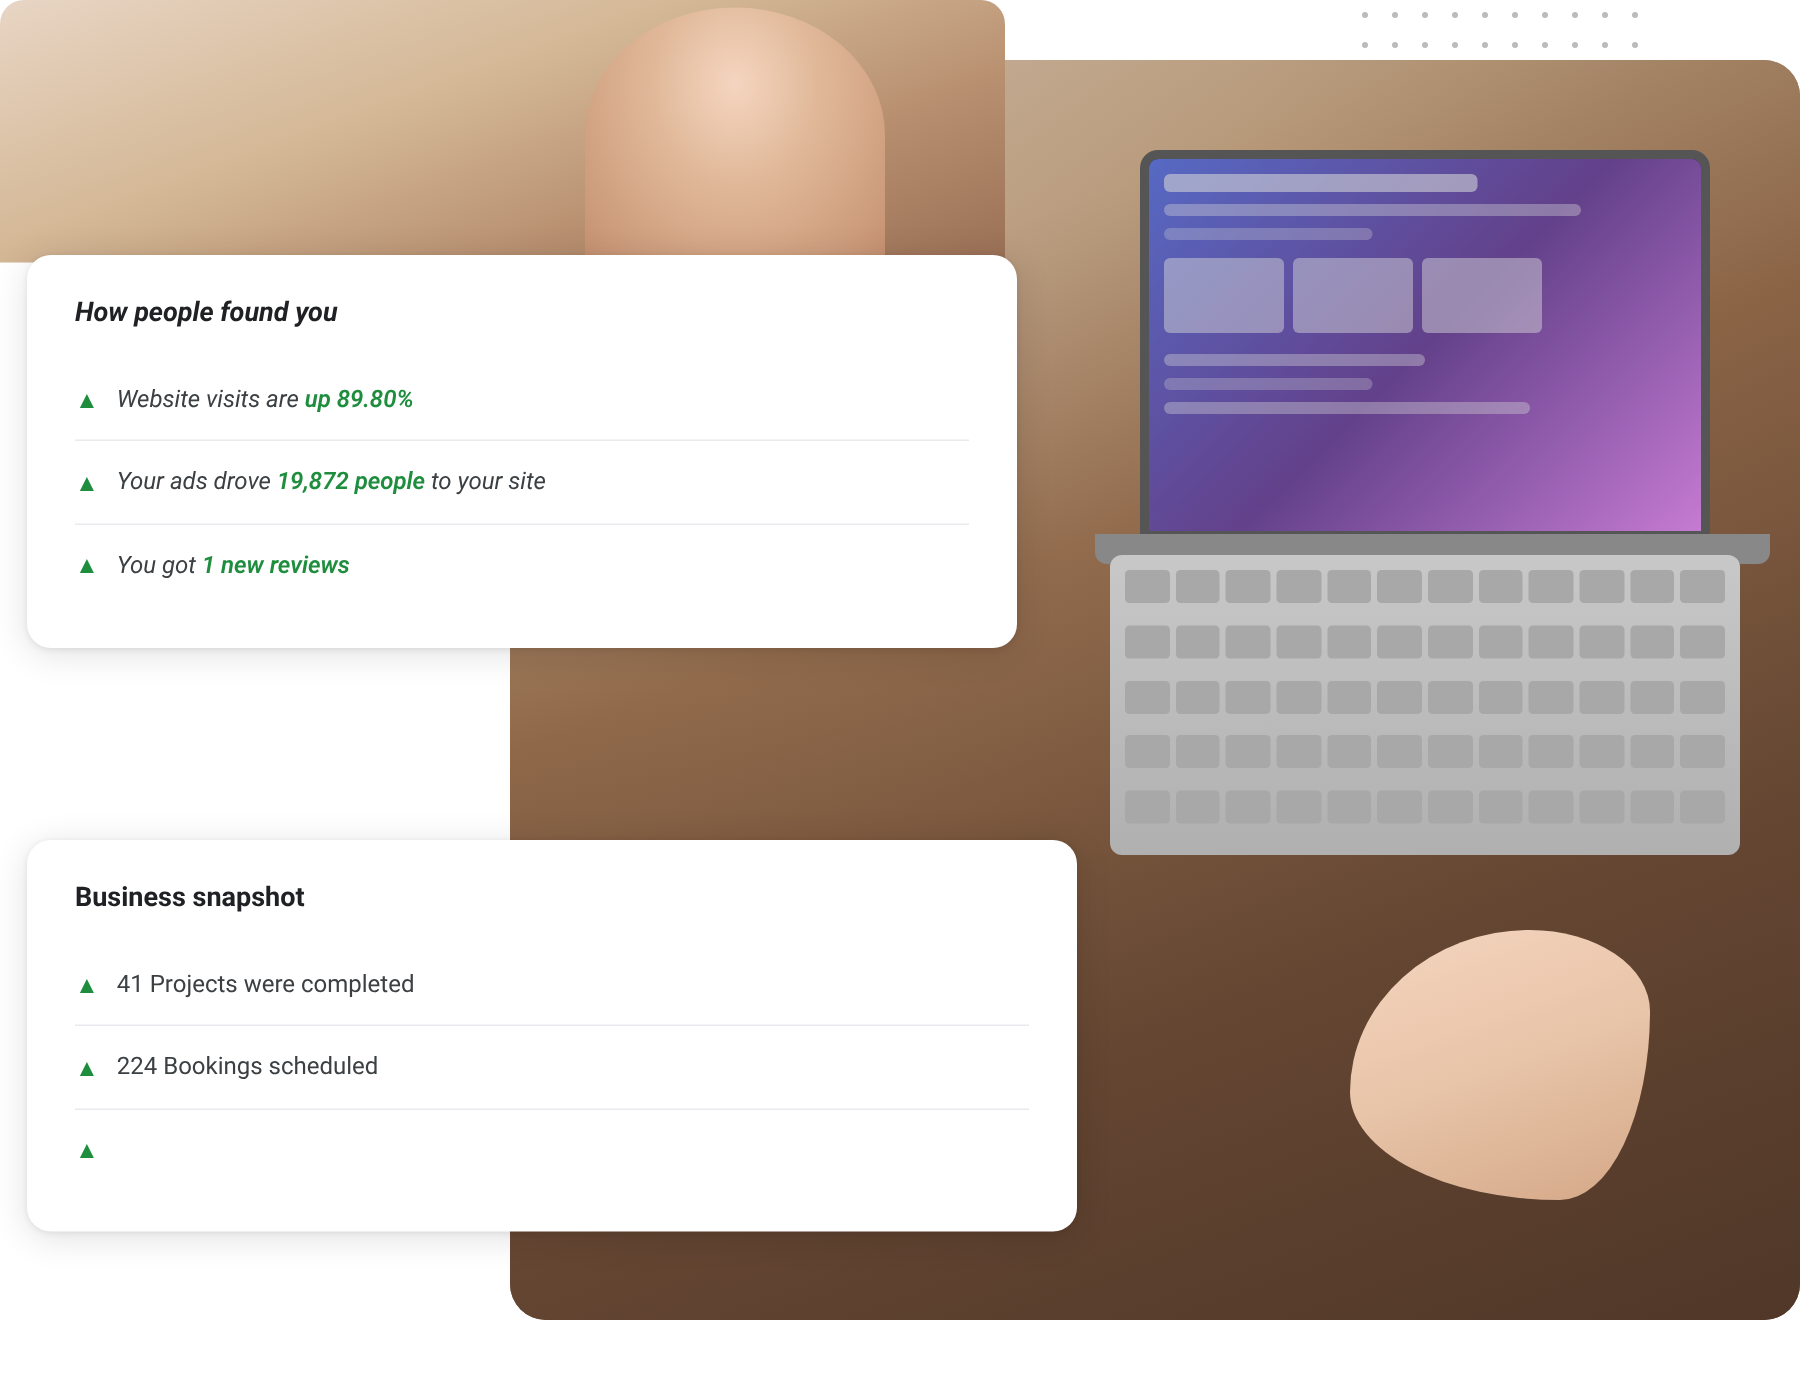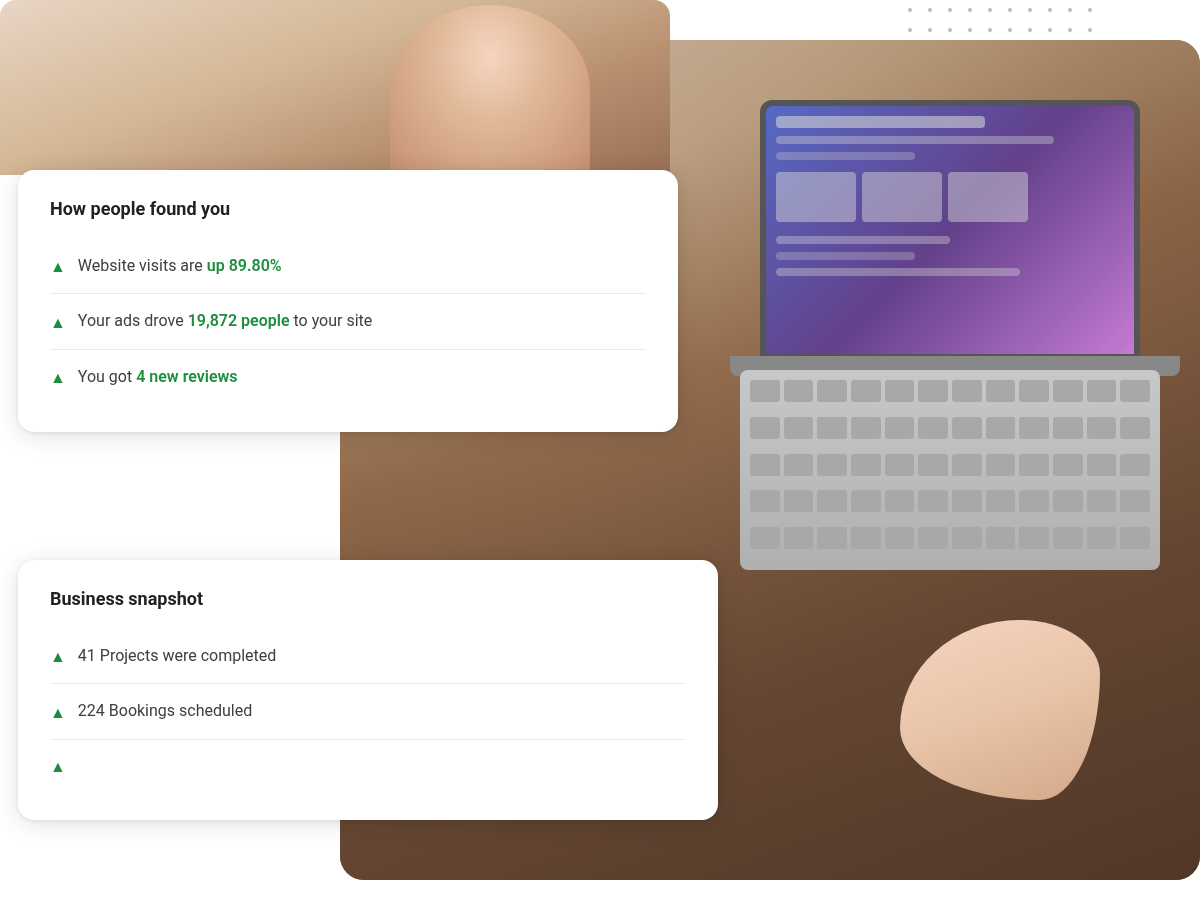--- a/index.html
+++ b/index.html
@@ -211,20 +211,21 @@
       border-radius: 16px;
       box-shadow: 0 4px 24px rgba(0,0,0,0.12), 0 1px 4px rgba(0,0,0,0.08);
       padding: 28px 32px;
       z-index: 10;
     }
 
     .card-top {
       top: 170px;
       left: 18px;
       width: 660px;
+      font-style: italic;
     }
 
     .card-bottom {
       top: 560px;
       left: 18px;
       width: 700px;
     }
 
     .card-title {
       font-size: 18px;
@@ -499,21 +500,21 @@
     <div class="card-item">
       <span class="up-arrow">▲</span>
       <span class="item-text">
         Your ads drove <span class="highlight">19,872 people</span> to your site
       </span>
     </div>
 
     <div class="card-item">
       <span class="up-arrow">▲</span>
       <span class="item-text">
-        You got <span class="highlight">4 new reviews</span>
+        You got <span class="highlight">1 new reviews</span>
       </span>
     </div>
   </div>
 
   <div class="card card-bottom">
     <div class="card-title">Business snapshot</div>
 
     <div class="card-item">
       <span class="up-arrow">▲</span>
       <span class="item-text">41 Projects were completed</span>

